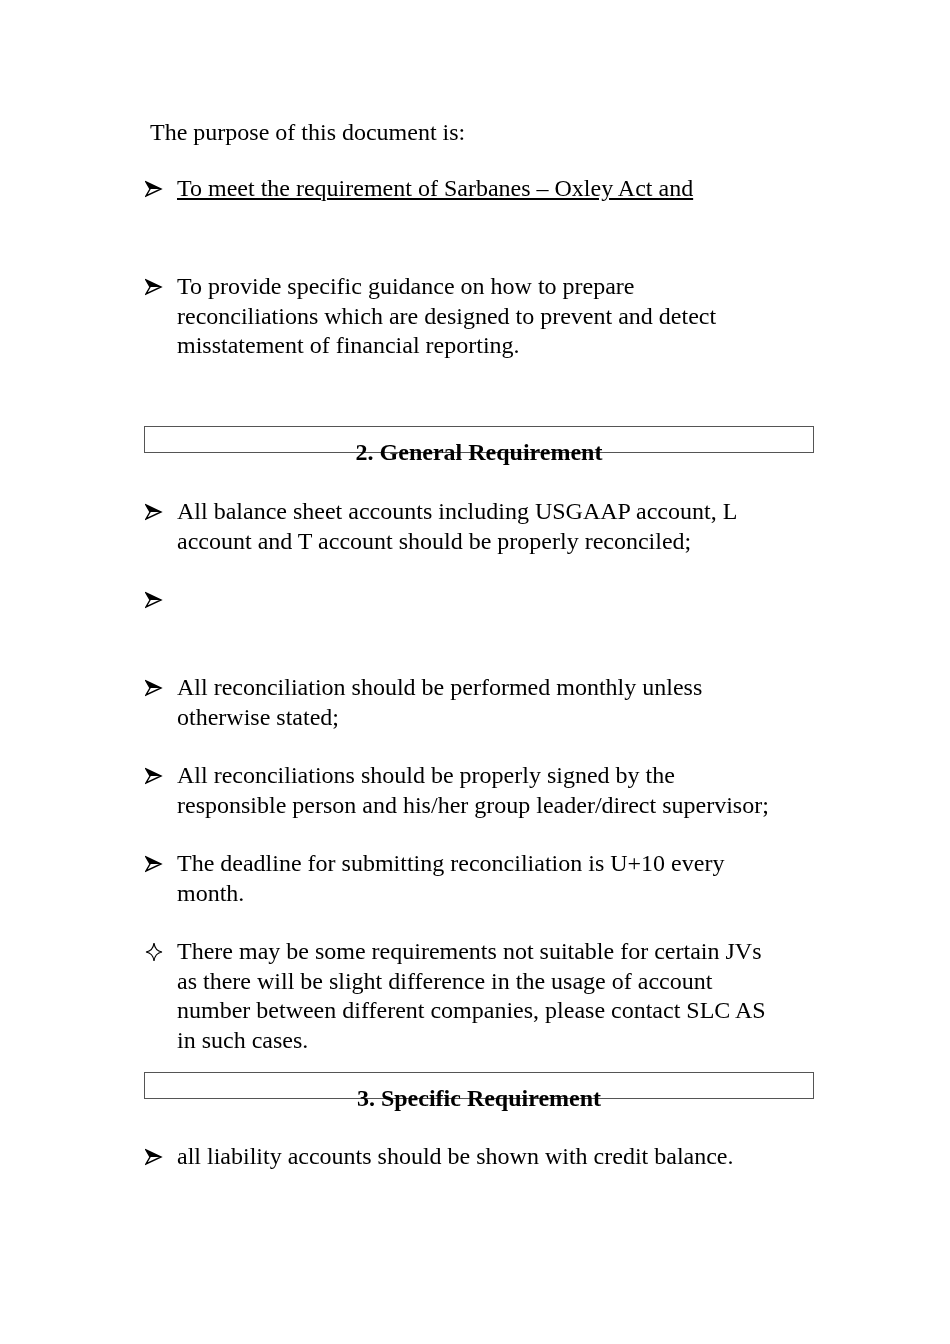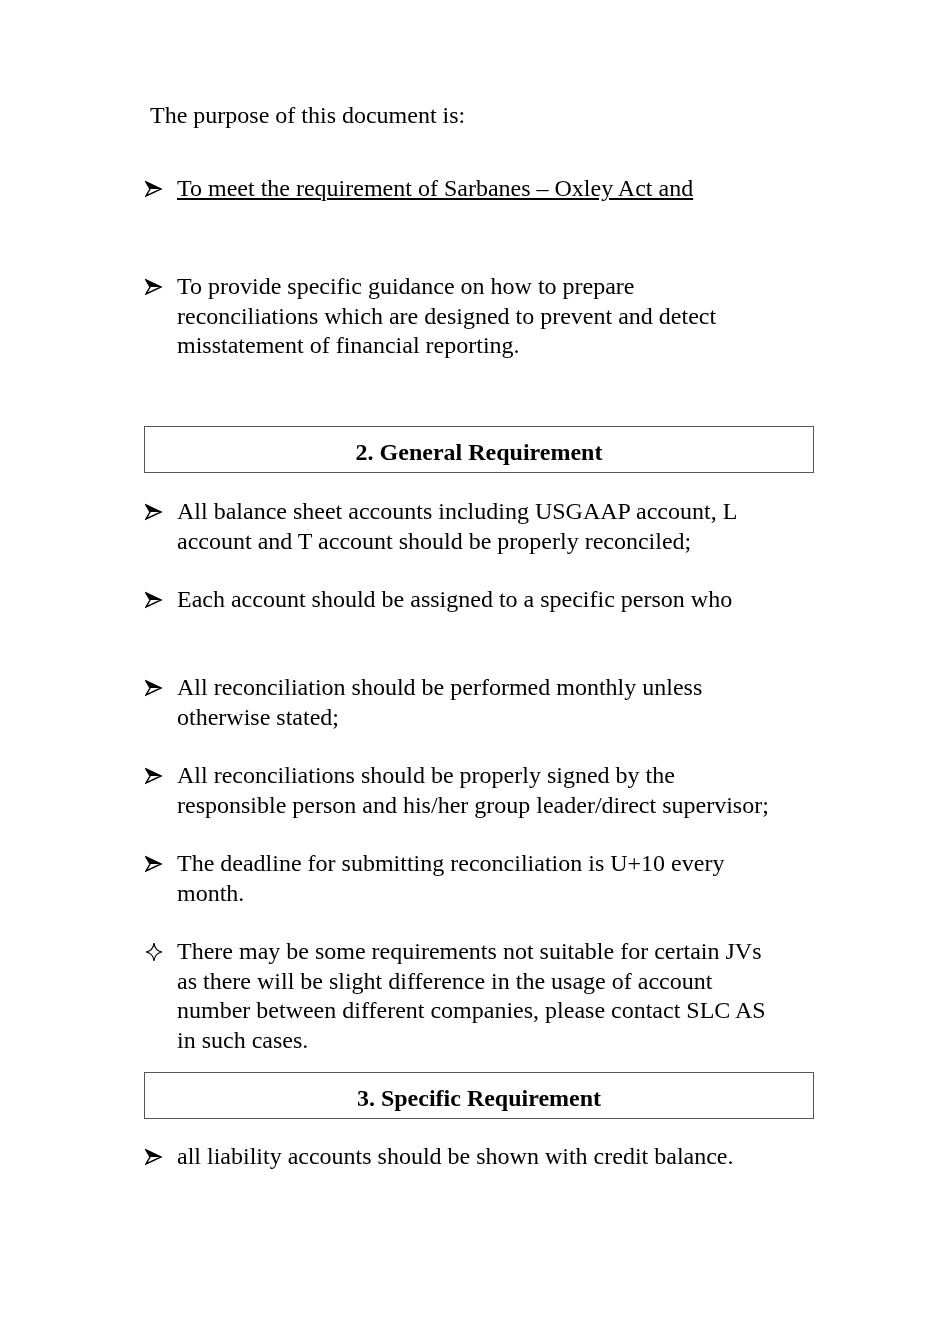--- a/index.html
+++ b/index.html
@@ -12,21 +12,21 @@
       height: 1344px;
       position: relative;
       overflow: hidden;
       font-family: "Liberation Serif", serif;
       color: #000000;
       font-size: 24px;
     }
     .intro {
       position: absolute;
       left: 150px;
-      top: 100px;
+      top: 117px;
       line-height: 30px;
       white-space: nowrap;
     }
     .bullet {
       position: absolute;
       left: 145px;
       width: 680px;
       line-height: 29.5px;
     }
     .bullet .glyph {
@@ -39,21 +39,21 @@
       line-height: 29.5px;
     }
     .bullet .text {
       margin-left: 32px;
       display: block;
     }
     .section-box {
       position: absolute;
       left: 144px;
       width: 670px;
-      height: 47px;
+      height: 27px;
       border: 1px solid #555555;
       box-sizing: border-box;
       text-align: center;
       font-weight: bold;
       font-size: 24px;
       line-height: 50px;
     }
     svg { display: block; }
   </style>
 </head>
@@ -107,21 +107,20 @@
   </div>
 
   <div class="bullet" style="top:585px;">
     <span class="glyph">
       <svg width="18" height="29" viewBox="0 0 18 29">
           <path d="M1 8 L16 15 L1 22 L5 15 Z" fill="none" stroke="#000" stroke-width="1.4"></path>
           <path d="M1 8 L16 15 L5 15 Z" fill="#000"></path>
         </svg>
     </span>
     <span class="text">
-      <span style="display:block">Each account should be assigned to a specific person who</span>
     </span>
   </div>
 
   <div class="bullet" style="top:673px;">
     <span class="glyph">
       <svg width="18" height="29" viewBox="0 0 18 29">
           <path d="M1 8 L16 15 L1 22 L5 15 Z" fill="none" stroke="#000" stroke-width="1.4"></path>
           <path d="M1 8 L16 15 L5 15 Z" fill="#000"></path>
         </svg>
     </span>

